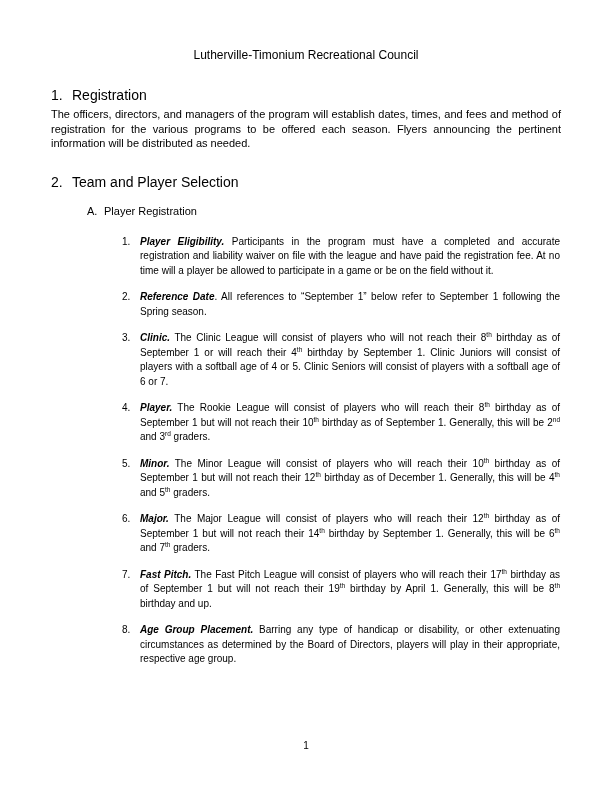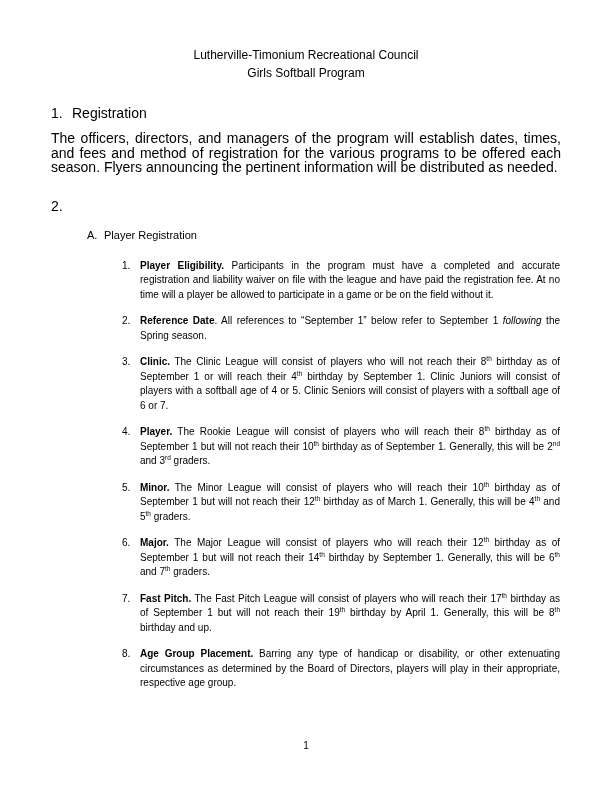--- a/index.html
+++ b/index.html
@@ -28,22 +28,22 @@
     display: flex;
     margin-top: 23px;
     font-size: 14px;
     line-height: 16px;
   }
   .section-heading .sec-num {
     flex: none;
     width: 21px;
   }
   .body-para {
-    margin-top: 10px;
-    font-size: 14px;
+    margin-top: 4px;
+    font-size: 11px;
     line-height: 14.5px;
     text-align: justify;
   }
   .subsection-heading {
     display: flex;
     margin-top: 15px;
     margin-left: 36px;
     font-size: 11px;
     line-height: 13px;
   }
@@ -63,22 +63,22 @@
     margin-bottom: 12px;
   }
   .rule-item .item-num {
     flex: none;
     width: 18px;
   }
   .rule-item .item-text {
     flex: 1;
     text-align: justify;
   }
-  .item-text .b { font-weight: bold; }
-  .item-text .i { font-style: italic; }
+  .item-text .b { font-weight: bold; font-style: italic; }
+  .item-text .i { }
   .item-text sup {
     font-size: 6.5px;
     line-height: 0;
     vertical-align: super;
   }
   .page-number {
     position: absolute;
     left: 0;
     right: 0;
     bottom: 40px;
@@ -87,32 +87,32 @@
     line-height: 12px;
   }
 </style>
 </head>
 <body>
 
 <div class="page">
 
   <div class="title-block">
     <div>Lutherville-Timonium Recreational Council</div>
-    <div>Girls Softball Program</div>
   </div>
 
   <div class="section-heading">
     <span class="sec-num">1.</span>
     <span>Registration</span>
   </div>
 
   <div class="body-para">The officers, directors, and managers of the program will establish dates, times, and fees and method of registration for the various programs to be offered each season.  Flyers announcing the pertinent information will be distributed as needed.</div>
 
   <div class="section-heading">
     <span class="sec-num">2.</span>
+    <span>Team and Player Selection</span>
   </div>
 
   <div class="subsection-heading">
     <span class="sub-letter">A.</span>
     <span>Player Registration</span>
   </div>
 
   <div class="rules-list">
 
     <div class="rule-item">
@@ -130,21 +130,21 @@
       <div class="item-text"><span class="b">Clinic.</span><span> The Clinic League will consist of players who will not reach their 8</span><sup>th</sup><span> birthday as of September 1 or will reach their 4</span><sup>th</sup><span> birthday by September 1.  Clinic Juniors will consist of players with a softball age of 4 or 5.  Clinic Seniors will consist of players with a softball age of 6 or 7.</span></div>
     </div>
 
     <div class="rule-item">
       <span class="item-num">4.</span>
       <div class="item-text"><span class="b">Player.</span><span> The Rookie League will consist of players who will reach their 8</span><sup>th</sup><span> birthday as of September 1 but will not reach their 10</span><sup>th</sup><span> birthday as of September 1.  Generally, this will be 2</span><sup>nd</sup><span> and 3</span><sup>rd</sup><span> graders.</span></div>
     </div>
 
     <div class="rule-item">
       <span class="item-num">5.</span>
-      <div class="item-text"><span class="b">Minor.</span><span> The Minor League will consist of players who will reach their 10</span><sup>th</sup><span> birthday as of September 1 but will not reach their 12</span><sup>th</sup><span> birthday as of March 1. Generally, this will be 4</span><sup>th</sup><span> and 5</span><sup>th</sup><span> graders.</span></div>
+      <div class="item-text"><span class="b">Minor.</span><span> The Minor League will consist of players who will reach their 10</span><sup>th</sup><span> birthday as of September 1 but will not reach their 12</span><sup>th</sup><span> birthday as of December 1. Generally, this will be 4</span><sup>th</sup><span> and 5</span><sup>th</sup><span> graders.</span></div>
     </div>
 
     <div class="rule-item">
       <span class="item-num">6.</span>
       <div class="item-text"><span class="b">Major.</span><span> The Major League will consist of players who will reach their 12</span><sup>th</sup><span> birthday as of September 1 but will not reach their 14</span><sup>th</sup><span> birthday by September 1.  Generally, this will be 6</span><sup>th</sup><span> and 7</span><sup>th</sup><span> graders.</span></div>
     </div>
 
     <div class="rule-item">
       <span class="item-num">7.</span>
       <div class="item-text"><span class="b">Fast Pitch.</span><span> The Fast Pitch League will consist of players who will reach their 17</span><sup>th</sup><span> birthday as of September 1 but will not reach their 19</span><sup>th</sup><span> birthday by April 1.  Generally, this will be 8</span><sup>th</sup><span> birthday and up.</span></div>

